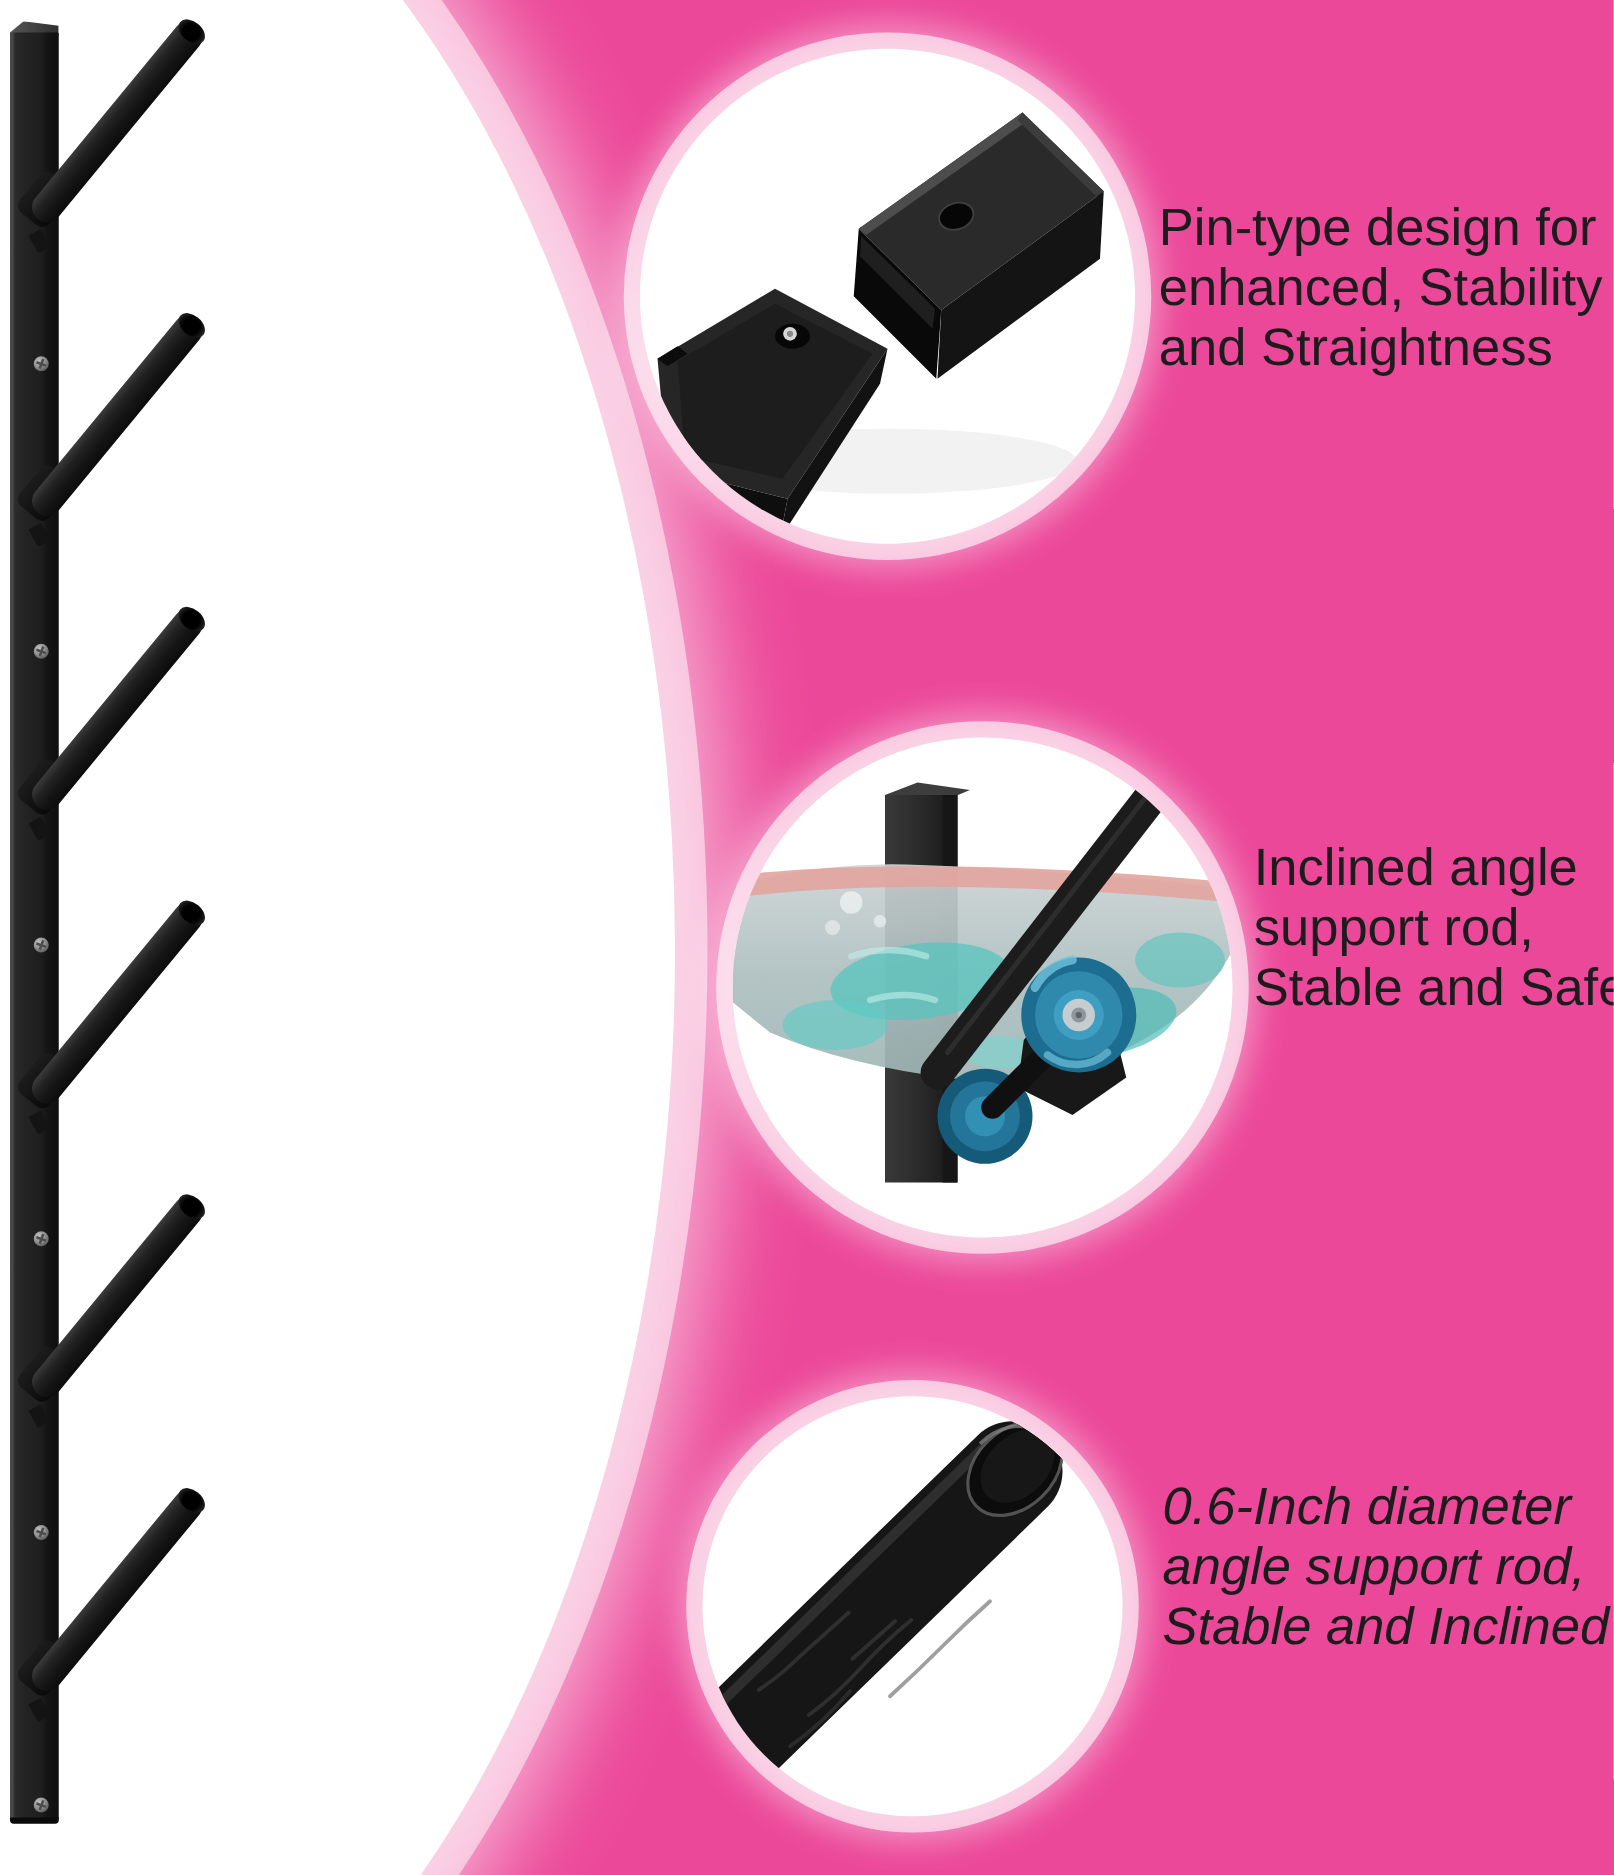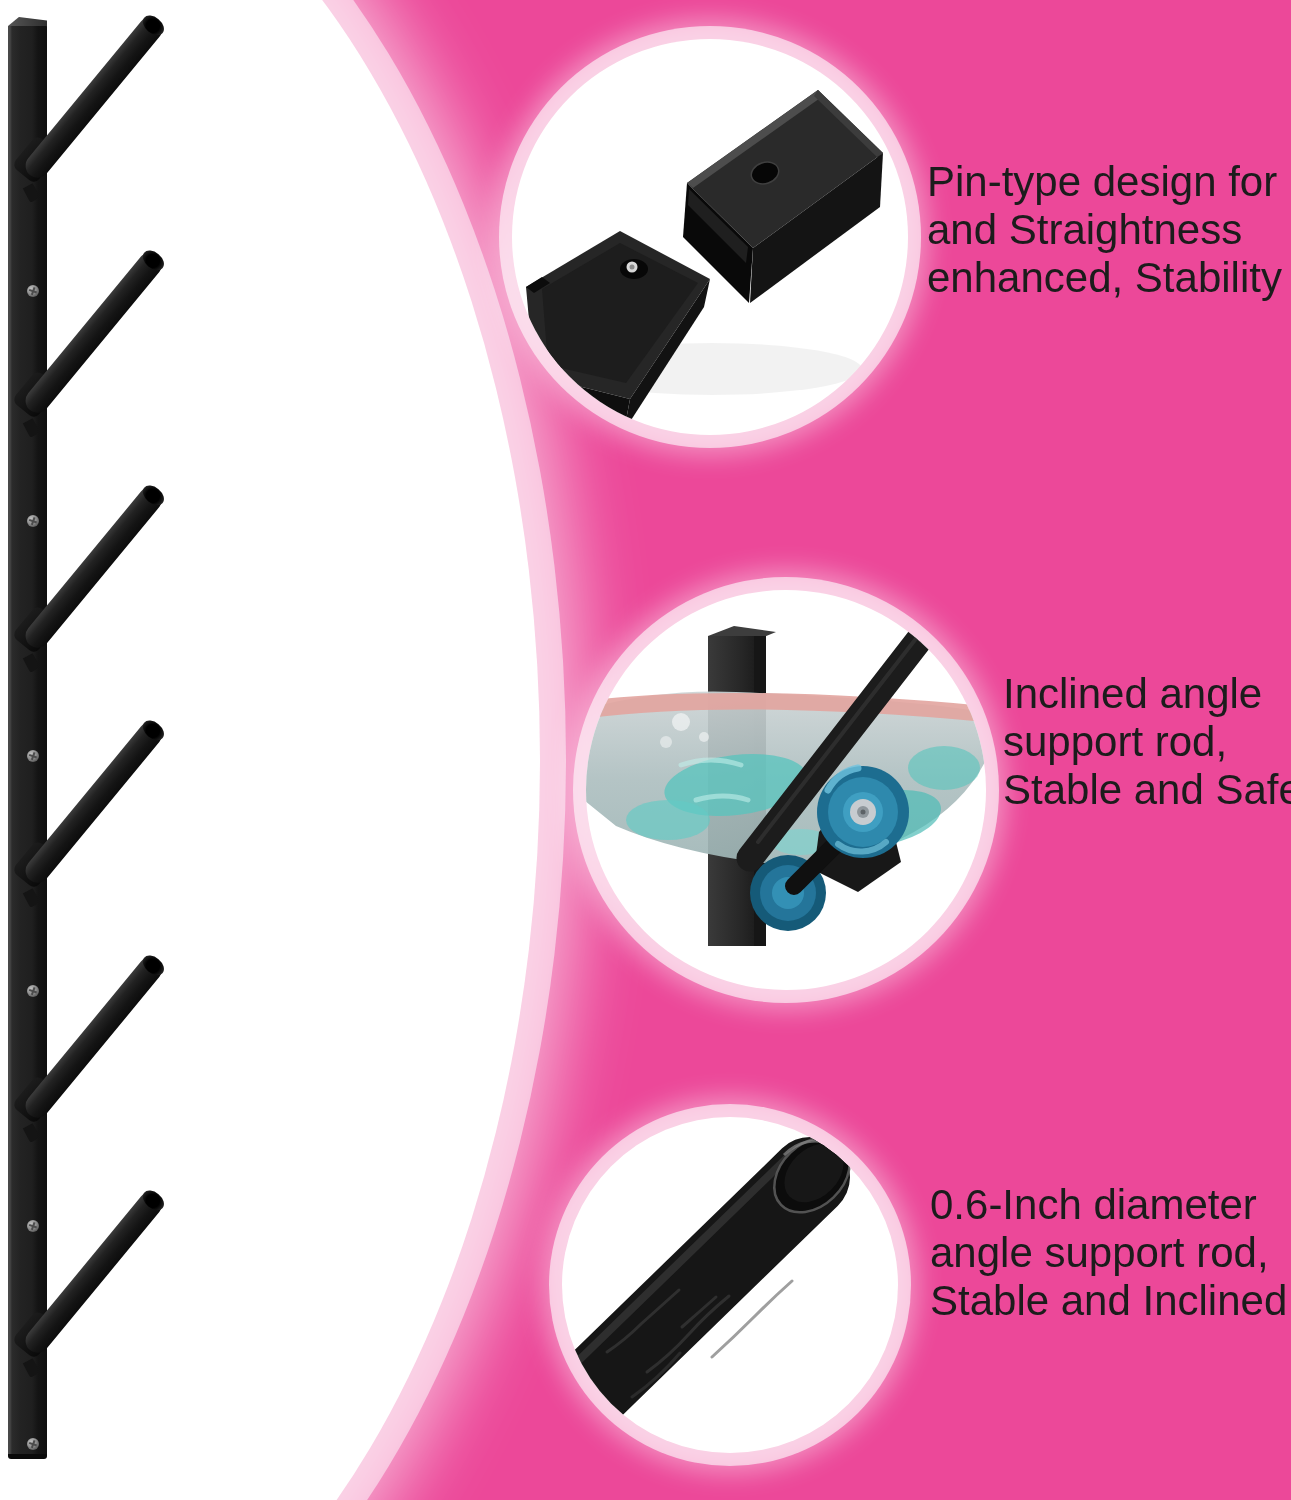--- a/index.html
+++ b/index.html
@@ -69,21 +69,21 @@
   #bubble-pin{left:512px; top:39px;  width:396px; height:396px;}
   #bubble-incline{left:586px; top:590px; width:400px; height:400px;}
   #bubble-rod{left:562px; top:1117px; width:336px; height:336px;}
   
   .caption{
     position:absolute; color:#1c1c1c; font-size:42px; line-height:48px;
     letter-spacing:0px; white-space:nowrap;
   }
   #caption-pin{left:927px; top:158px;}
   #caption-incline{left:1003px; top:670px;}
-  #caption-rod{left:930px; top:1181px;}
+  #caption-rod{left:930px; top:1181px;font-style:italic;}
 </style>
 </head>
 <body>
 
 <div id="canvas">
 
   <div class="spotlight"></div>
 
   <div class="rack">
     <div class="bar-top"></div>
@@ -216,22 +216,22 @@
 
       <ellipse cx="250" cy="58" rx="43" ry="31" fill="#0c0c0c" transform="rotate(-44 250 58)"></ellipse>
       <ellipse cx="250" cy="58" rx="43" ry="31" fill="none" stroke="#5a5a5a" stroke-width="2.5" opacity="0.9" transform="rotate(-44 250 58)"></ellipse>
       <ellipse cx="252" cy="56" rx="34" ry="24" fill="#171717" transform="rotate(-44 252 56)"></ellipse>
       <path d="M 222,38 A 40,30 -44 0 1 268,28" stroke="#8a8a8a" stroke-width="3" fill="none" opacity="0.7" transform="rotate(0 250 58)"></path>
     </svg>
   </div>
 
   <div class="caption" id="caption-pin">
     <div>Pin-type design for</div>
+    <div>enhanced, Stability</div>
     <div>and Straightness</div>
-    <div>enhanced, Stability</div>
   </div>
 
   <div class="caption" id="caption-incline">
     <div>Inclined angle</div>
     <div>support rod,</div>
     <div>Stable and Safe</div>
   </div>
 
   <div class="caption" id="caption-rod">
     <div>0.6-Inch diameter</div>

